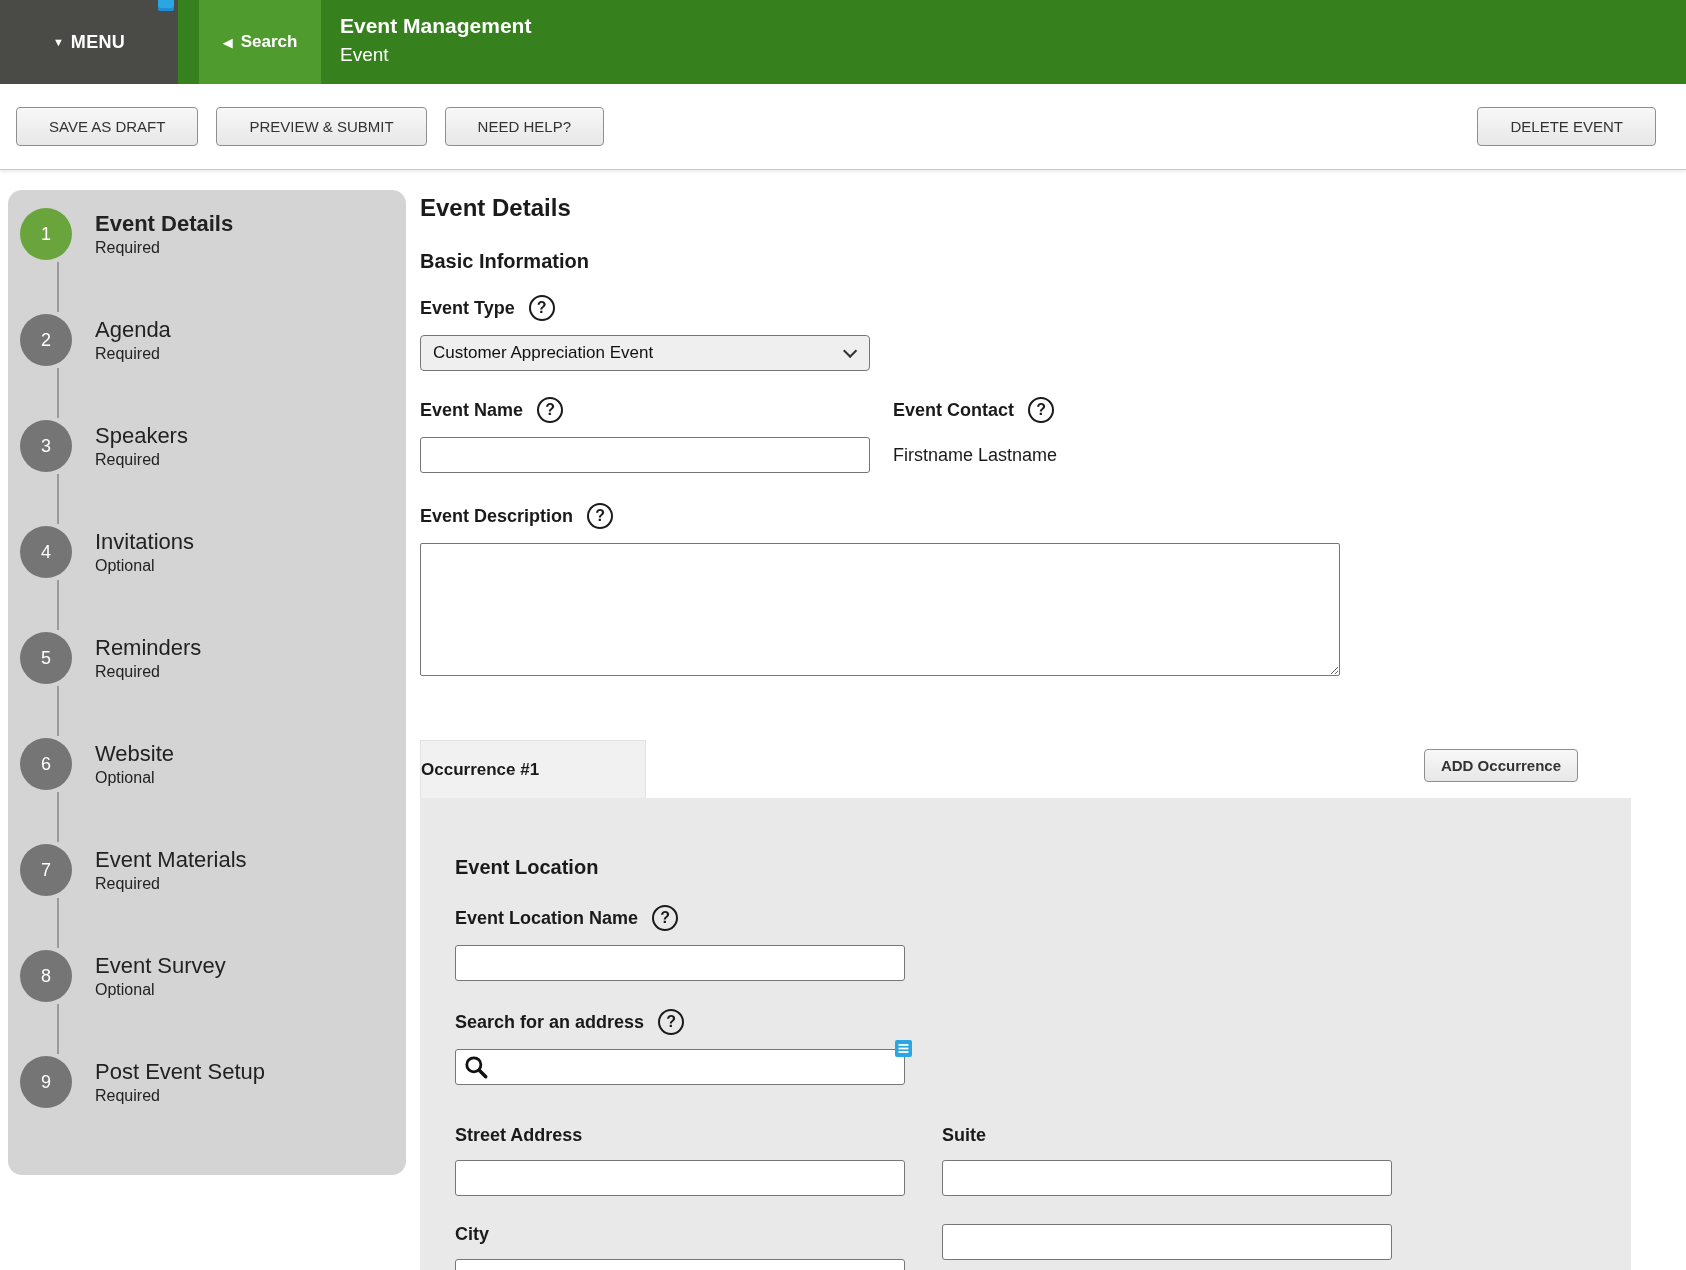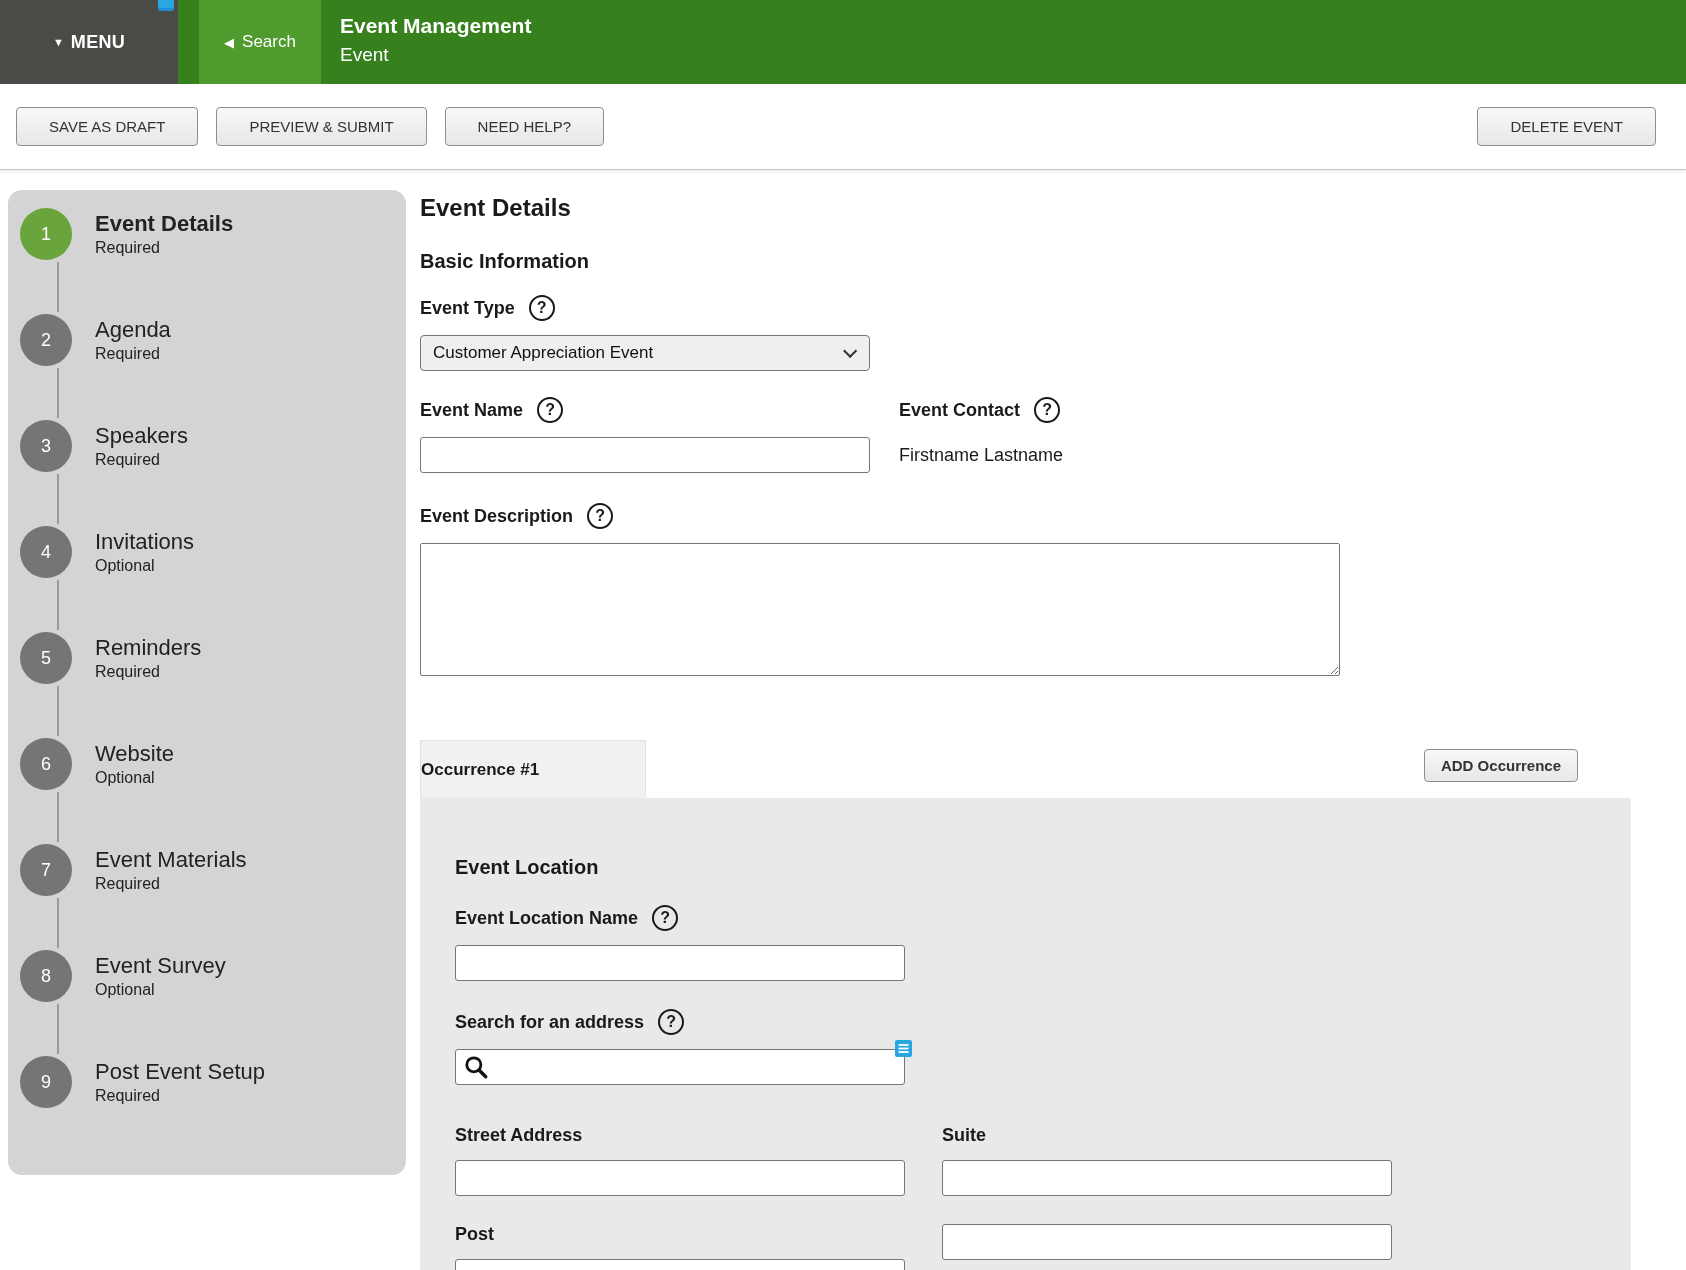--- a/index.html
+++ b/index.html
@@ -34,21 +34,21 @@
     box-shadow: inset 0 -3px 0 #1f8dd6;
   }
   .search-block {
     position: absolute; left: 199px; top: 0;
     width: 122px; height: 84px;
     background: #4f9b2e;
     display: flex; align-items: center; justify-content: center;
     gap: 8px; cursor: pointer;
   }
   .search-block .back-arrow { color: #ffffff; font-size: 13px; }
-  .search-block .search-text { color: #ffffff; font-size: 17px; font-weight: normal; }
+  .search-block .search-text { color: #ffffff; font-size: 17px; font-weight: bold; }
   .header-titles {
     position: absolute; left: 340px; top: 14px;
   }
   .header-title { color: #ffffff; font-size: 21px; font-weight: bold; margin-bottom: 6px; }
   .header-subtitle { color: #ffffff; font-size: 19px; }
 
   
   .toolbar {
     width: 100%; height: 86px;
     background: #ffffff;
@@ -321,21 +321,21 @@
 
     <div class="label-row">
       <span class="field-label">Event Type</span>
       <span class="help-circle">?</span>
     </div>
     <div class="select">
       <span class="select-value">Customer Appreciation Event</span>
       <span class="select-chevron"></span>
     </div>
 
-    <div class="two-col name-contact-row" style="grid-template-columns: 450px auto; column-gap: 29px;">
+    <div class="two-col name-contact-row" style="grid-template-columns: 450px auto; column-gap: 23px;">
       <div>
         <div class="label-row">
           <span class="field-label">Event Name</span>
           <span class="help-circle">?</span>
         </div>
         <input class="text-input" type="text" value="" style="">
       </div>
       <div>
         <div class="label-row">
           <span class="field-label">Event Contact</span>
@@ -405,21 +405,21 @@
             <div class="label-row">
               <span class="field-label">Suite</span>
             </div>
             <input class="text-input" type="text" value="" style="">
           </div>
         </div>
 
         <div class="two-col cut-row">
           <div>
             <div class="label-row">
-              <span class="field-label">Post</span>
+              <span class="field-label">City</span>
             </div>
             <input class="text-input" type="text" value="" style="">
           </div>
           <div>
             <input class="text-input" type="text" value="" style="">
           </div>
         </div>
       </section>
     </div>
   </main>

